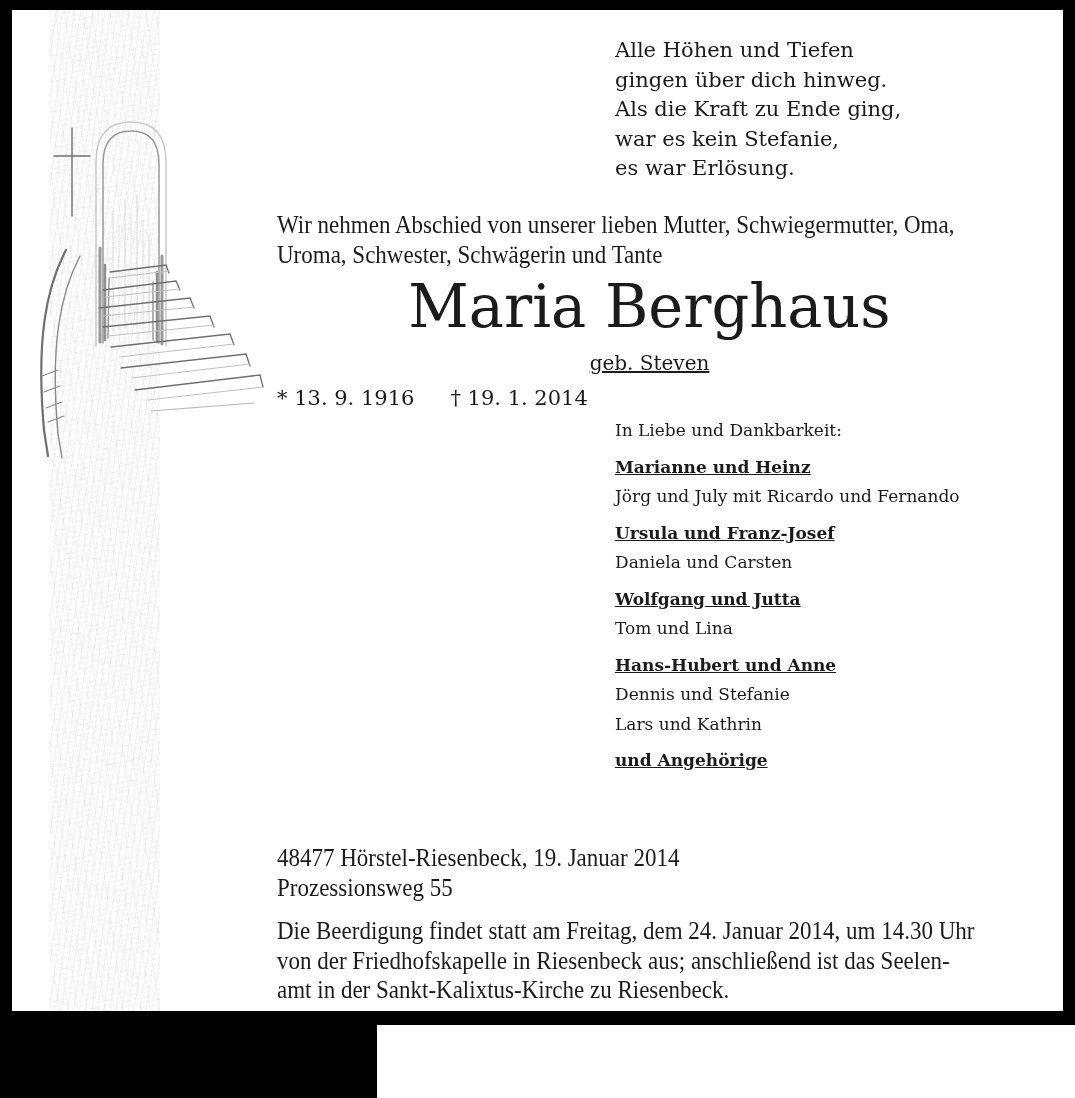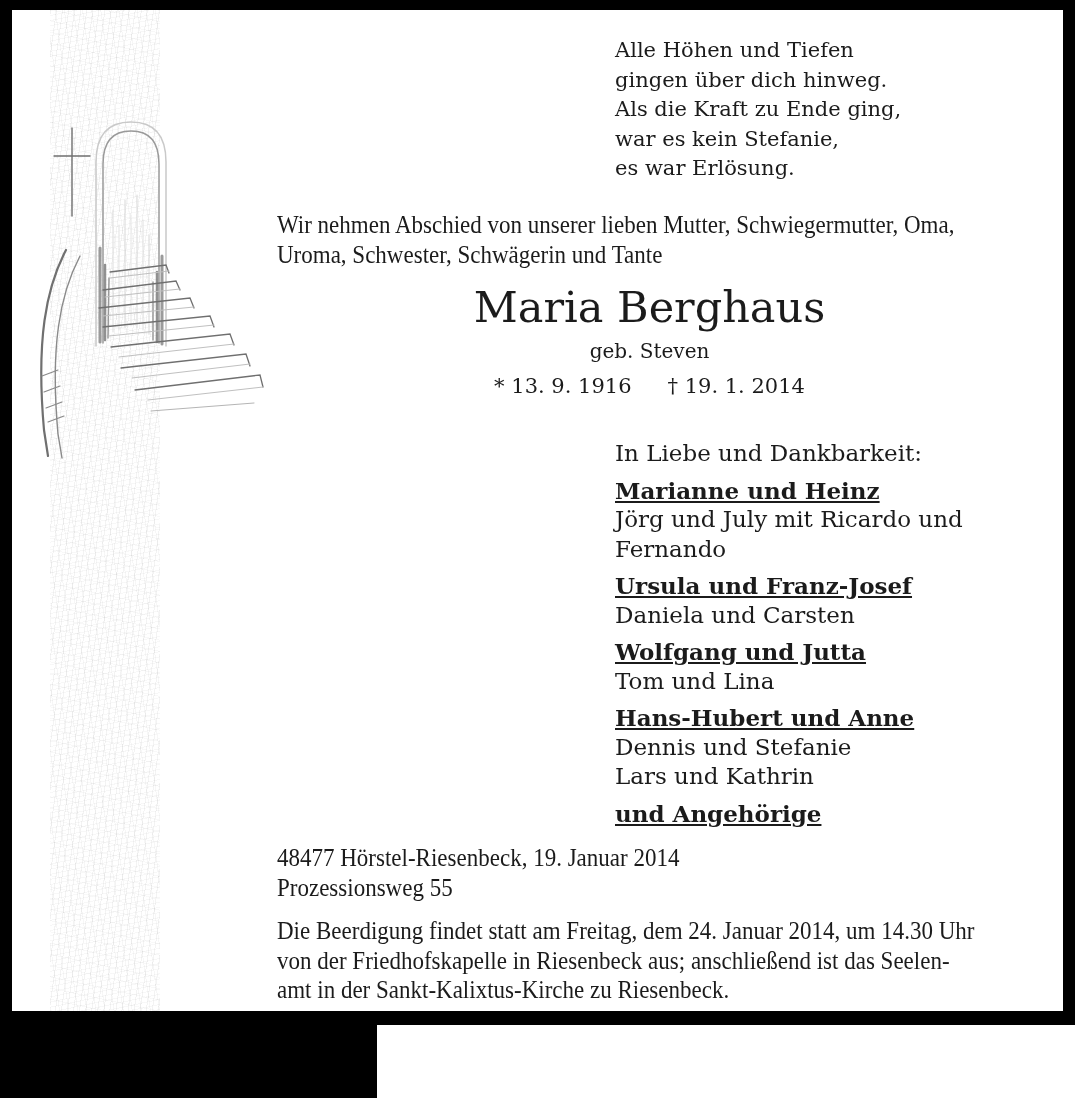--- a/index.html
+++ b/index.html
@@ -17,24 +17,24 @@
       repeating-linear-gradient(98deg,  rgba(40,40,40,0.055) 0 1px, transparent 1px 6px),
       repeating-linear-gradient(82deg,  rgba(40,40,40,0.040) 0 1px, transparent 1px 9px),
       repeating-linear-gradient(168deg, rgba(40,40,40,0.035) 0 1px, transparent 1px 5px),
       repeating-linear-gradient(12deg,  rgba(40,40,40,0.030) 0 1px, transparent 1px 11px);}
   .art{position:absolute;left:8px;top:0;}
   .poem{position:absolute;left:603px;top:26px;font-size:21px;line-height:29.5px;}
   .condensed{font-family:"Liberation Serif",serif;font-size:25px;line-height:29.5px;
              transform:scaleX(0.92);transform-origin:left top;white-space:nowrap;}
   .intro{position:absolute;left:265px;top:200px;}
   .namewrap{position:absolute;left:265px;top:270px;width:745px;text-align:center;}
-  .name{font-size:43px;line-height:54px;}
-  .maiden{font-size:20px;line-height:26px;margin-top:4px;}
-  .dates{font-size:21px;line-height:26px;margin-top:9px;display:flex;justify-content:center;gap:36px;}
-  .mourners{position:absolute;left:603px;top:429px;font-size:23px;line-height:29.5px;}
+  .name{font-size:59px;line-height:54px;}
+  .maiden{font-size:20px;line-height:26px;margin-top:16px;text-decoration:underline;}
+  .dates{font-size:21px;line-height:26px;margin-top:9px;display:flex;justify-content:flex-start;gap:36px;}
+  .mourners{position:absolute;left:603px;top:406px;font-size:17px;line-height:29.5px;}
   .mgroup{margin-top:7px;}
   .mhead{font-weight:bold;text-decoration:underline;}
   .addr{position:absolute;left:265px;top:833px;}
   .funeral{position:absolute;left:265px;top:906px;}
 </style>
 </head>
 <body>
 
 <div class="canvas">
 

